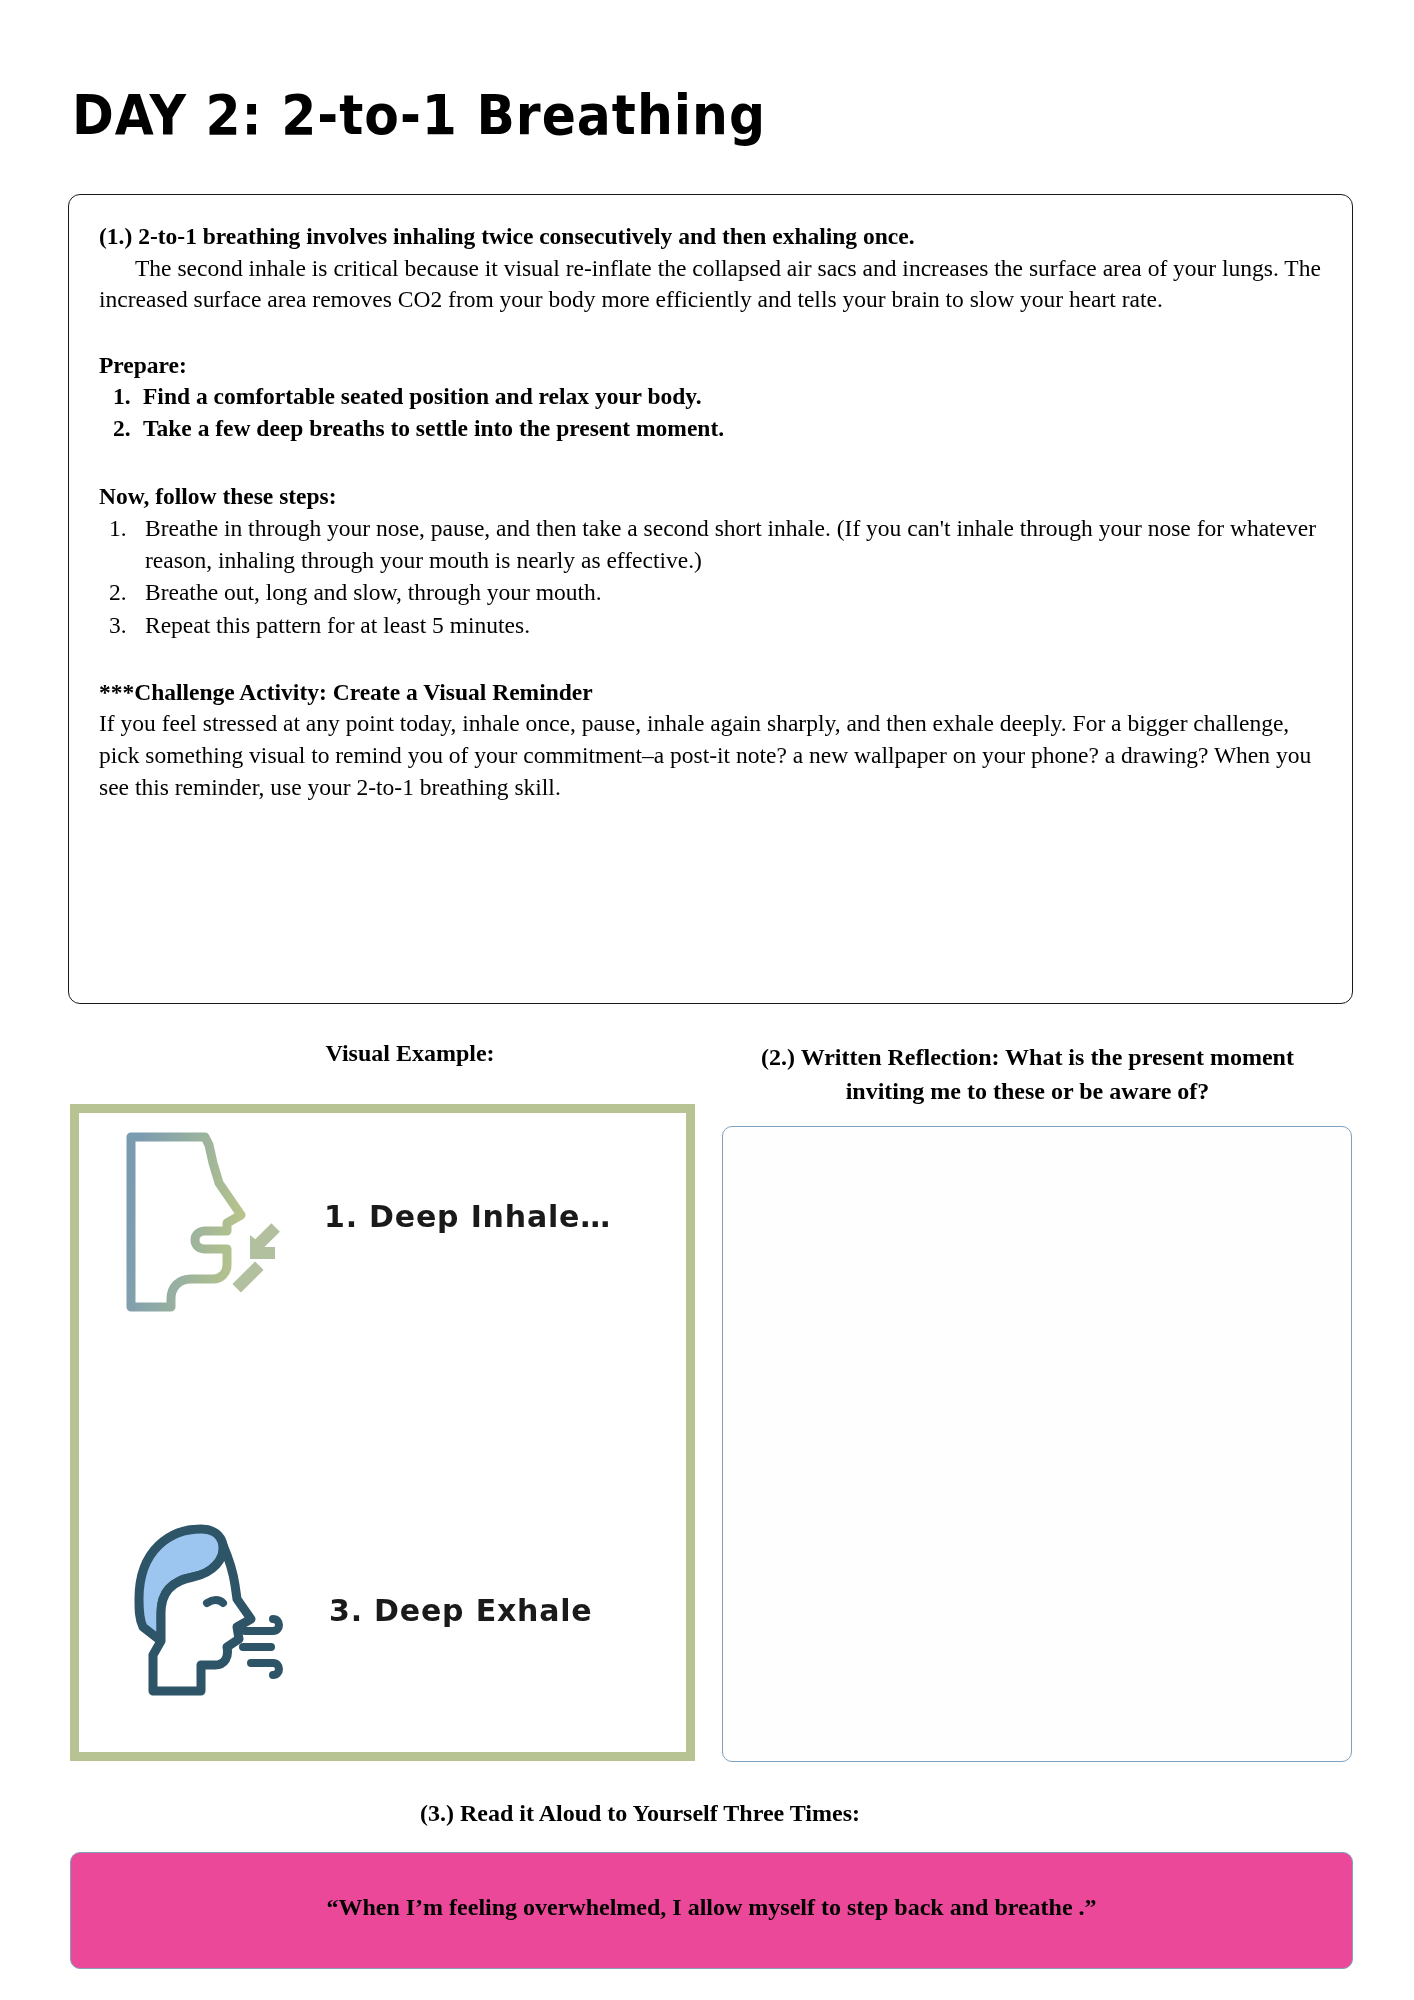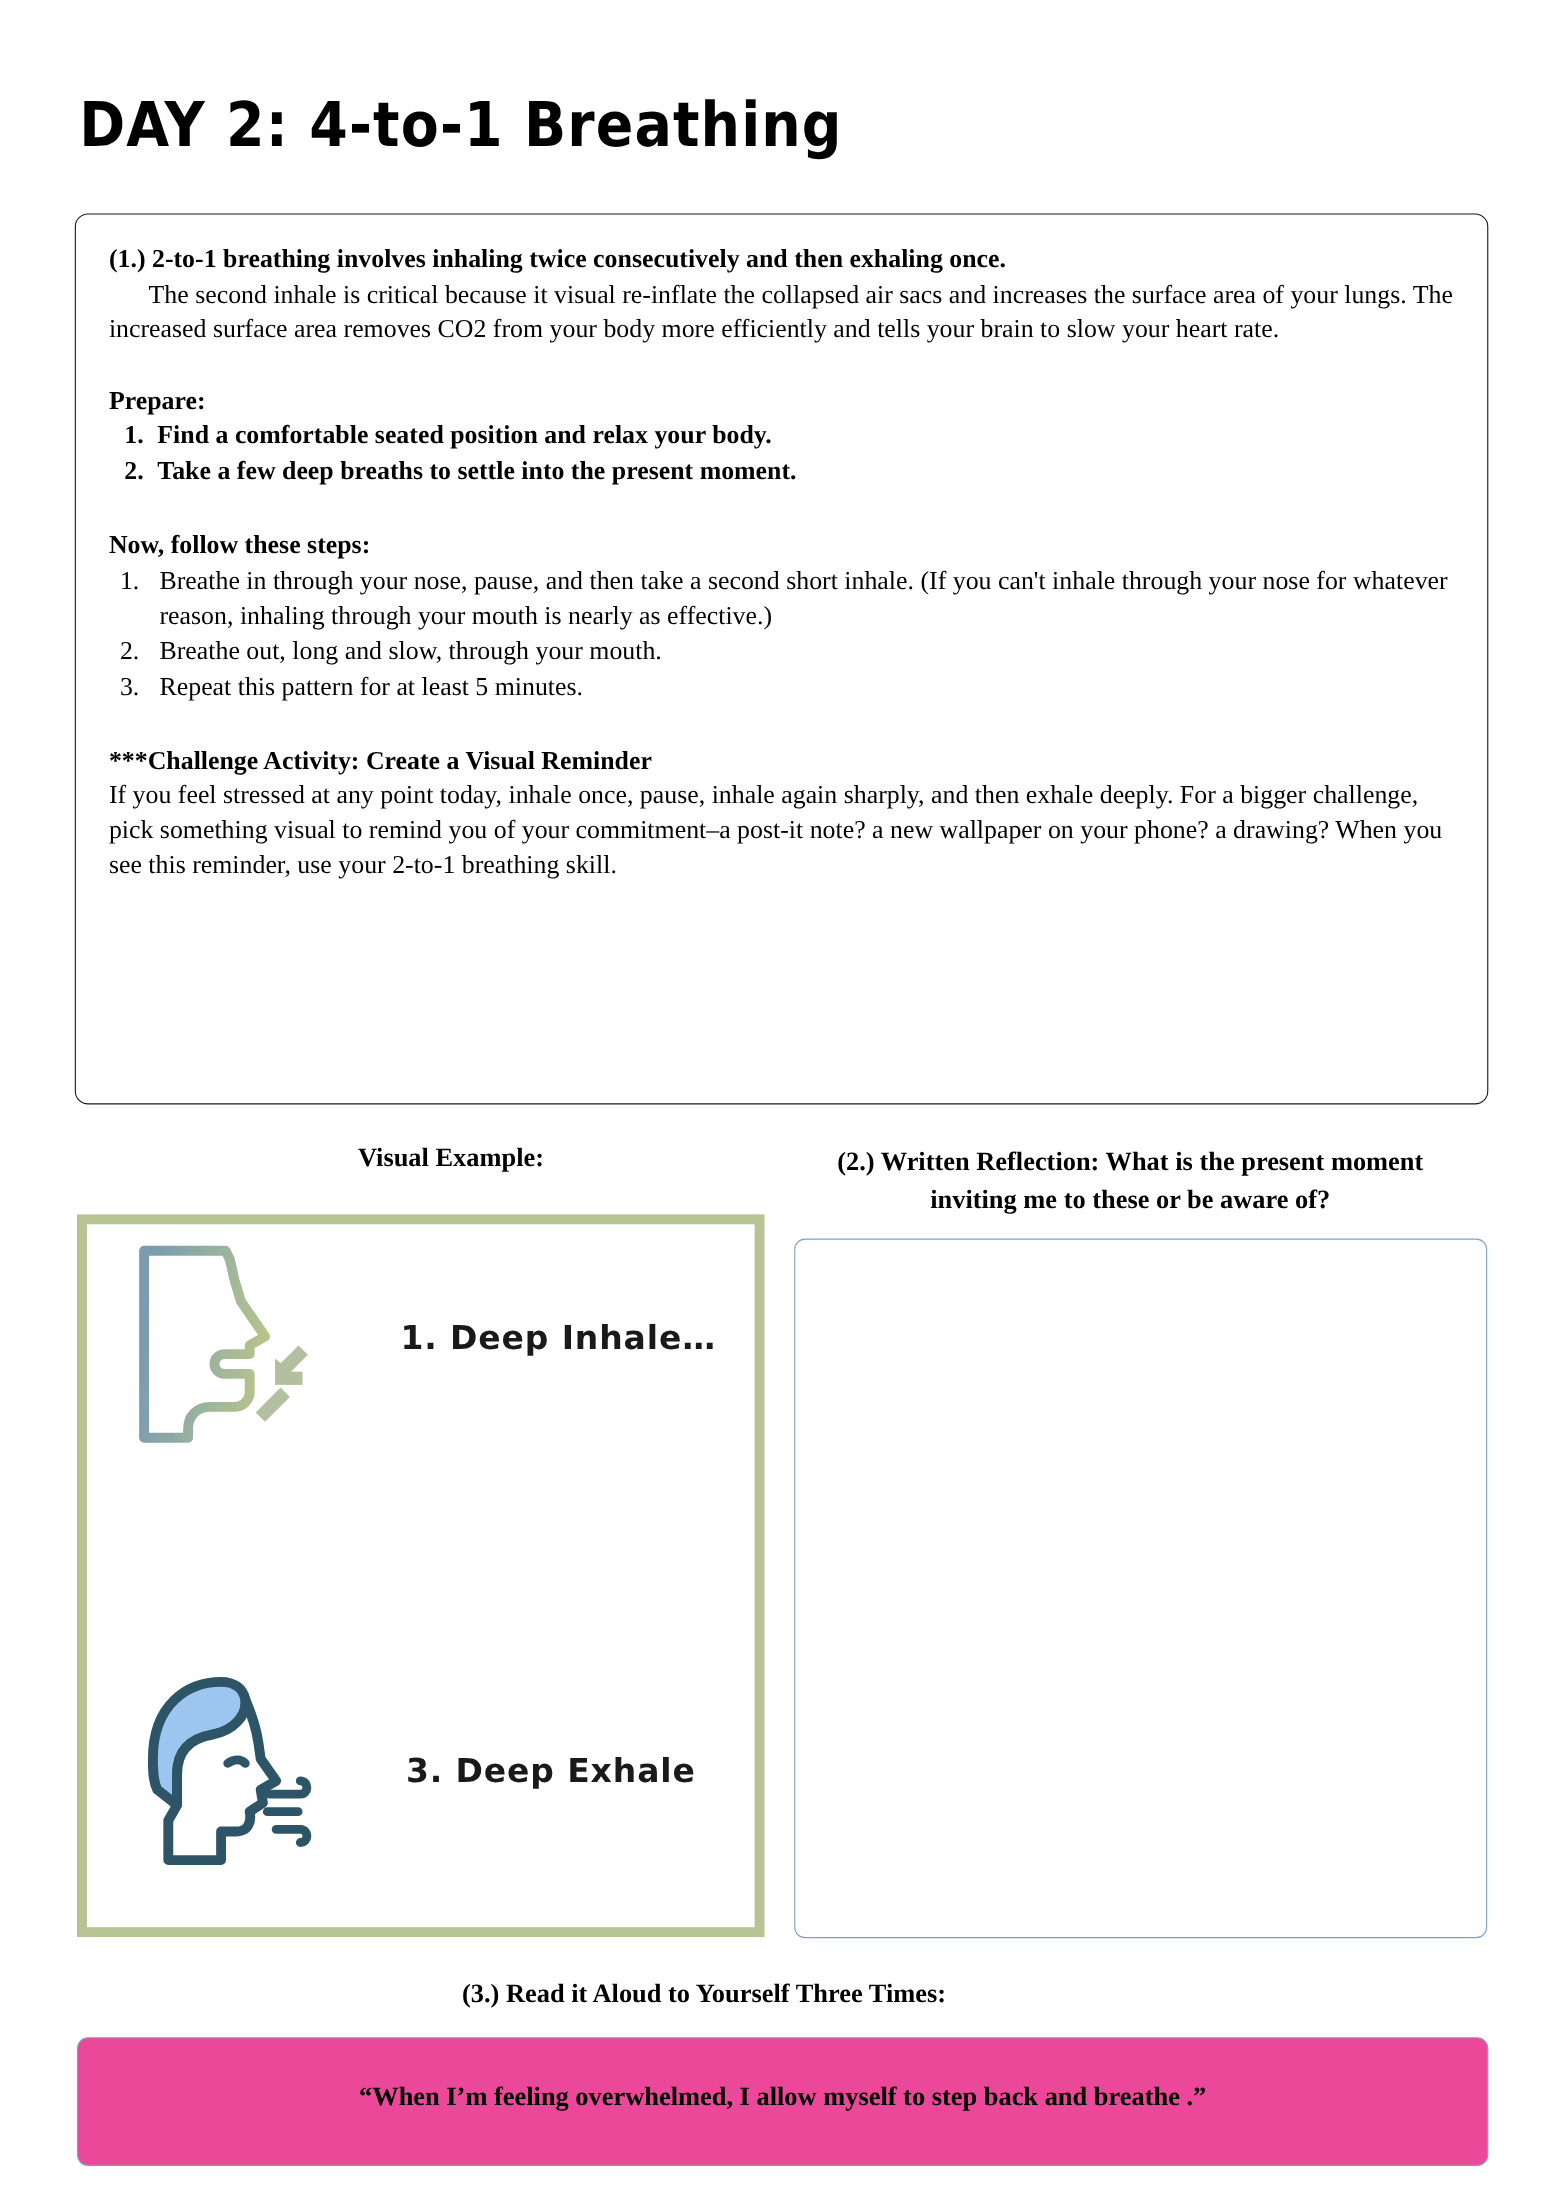--- a/index.html
+++ b/index.html
@@ -143,21 +143,20 @@
     top: 0;
   }
   .vlabel {
     position: absolute;
     font-family: "DejaVu Sans", "Liberation Sans", sans-serif;
     font-weight: 700;
     font-size: 30px;
     letter-spacing: 0.8px;
     color: #1a1a1a;
     white-space: nowrap;
-    margin-left: 40px;
   }
   .vlabel-1 { left: 245px; top: 72px; }
   .vlabel-2 { left: 250px; top: 72px; }
   .vlabel-3 { left: 250px; top: 78px; }
 
   
   .reflection-box {
     position: absolute;
     left: 722px;
     top: 1126px;
@@ -196,21 +195,21 @@
     top: 41px;
     width: 100%;
     text-align: center;
     font-weight: 700;
     font-size: 24px;
   }
 </style>
 </head>
 <body>
 
-<div class="page-title">DAY 2: 4-to-1 Breathing</div>
+<div class="page-title">DAY 2: 2-to-1 Breathing</div>
 
 <div class="instruction-panel">
   <div class="ip-text">
 
     <p class="para">
       <span class="bold">(1.)</span>
       <span class="bold">2-to-1 breathing involves inhaling twice consecutively and then exhaling once.</span>
     </p>
     <p class="para para-indent">The second inhale is critical because it visual re-inflate the collapsed air sacs and increases the surface area of your lungs. The increased surface area removes CO2 from your body more efficiently and tells your brain to slow your heart rate.</p>
 

